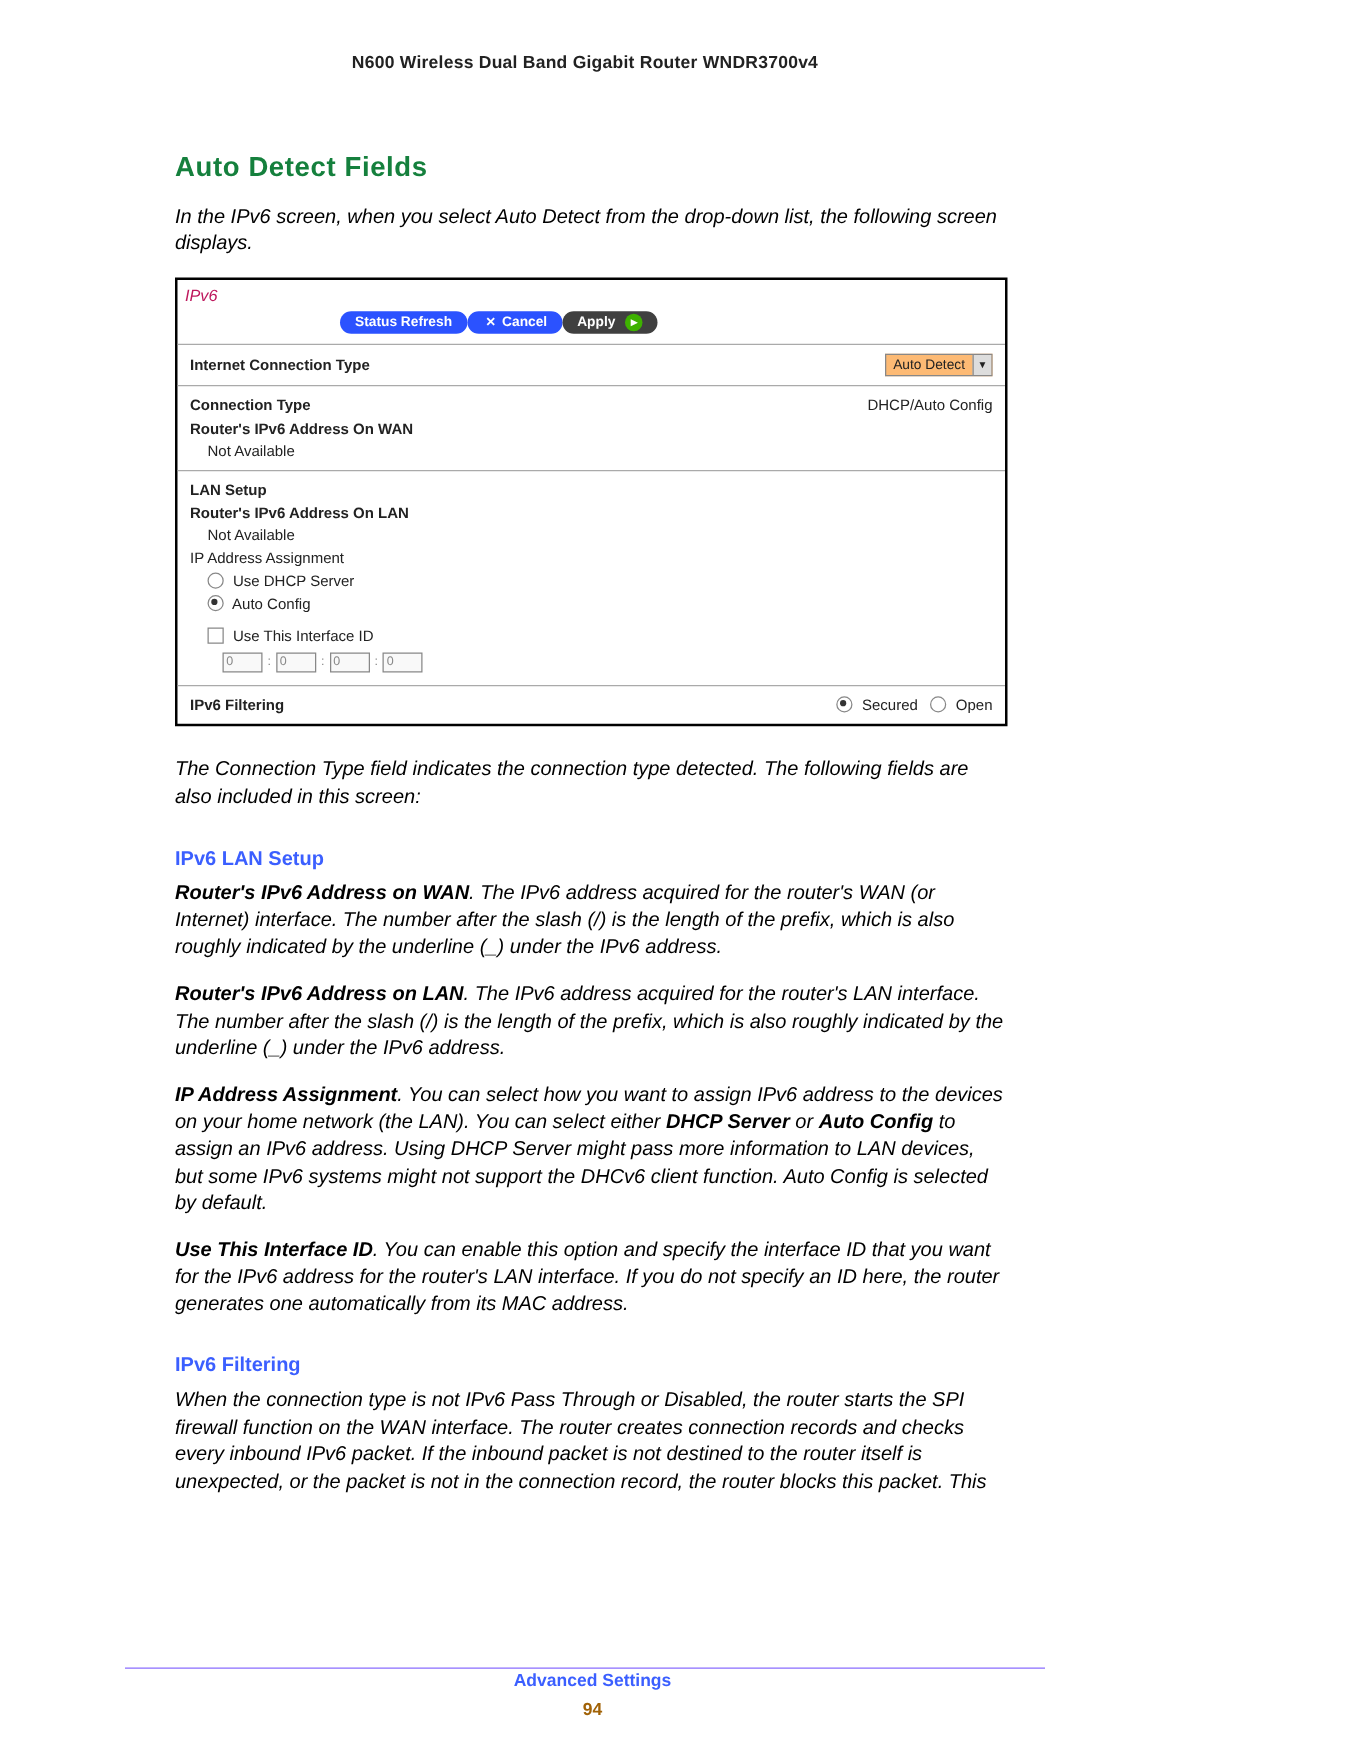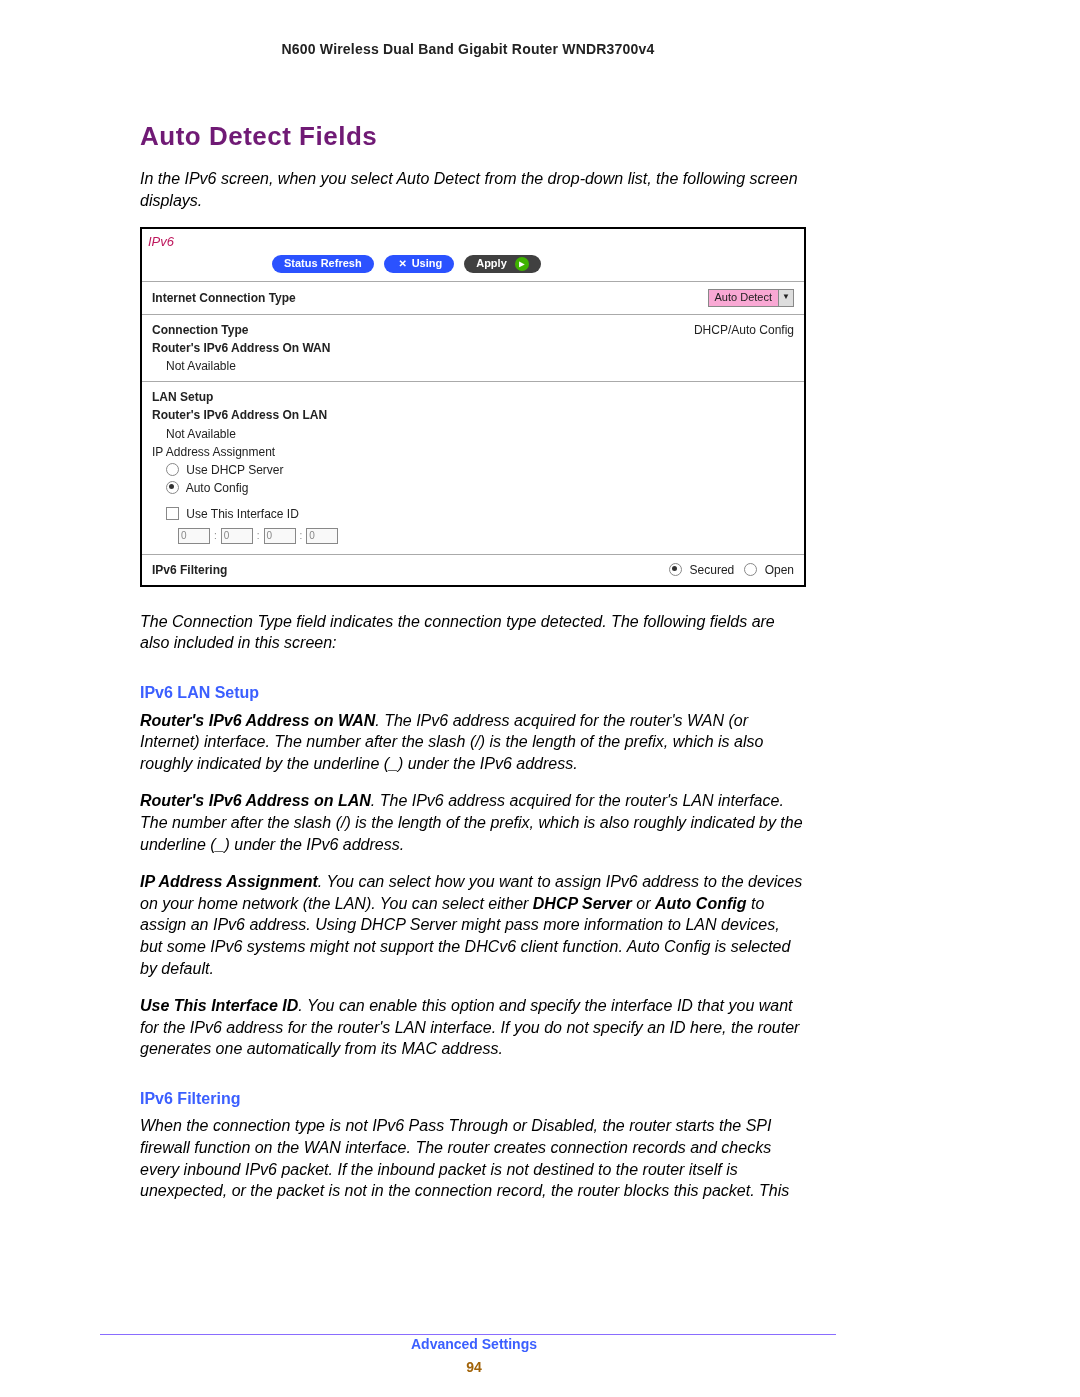--- a/index.html
+++ b/index.html
@@ -23,22 +23,22 @@
     font-weight: bold;
     font-size: 14px;
     color: #222;
     letter-spacing: 0.2px;
     margin-bottom: 60px;
   }
   .content {
     margin: 0 130px 0 140px;
   }
   h1.section-title {
-    color: #701a75;
-    font-size: 26px;
+    color: #15803d;
+    font-size: 22px;
     font-weight: bold;
     margin: 0 0 14px 0;
     letter-spacing: 0.5px;
   }
   h2.sub-title {
     color: #3b5fff;
     font-size: 16px;
     font-weight: bold;
     margin: 28px 0 6px 0;
   }
@@ -58,21 +58,20 @@
     background: #fff;
   }
   .panel-title {
     color: #be185d;
     font-style: italic;
     padding: 4px 6px 2px 6px;
     font-size: 13px;
   }
   .panel-buttons {
     display: flex;
-    gap: 10px;
     padding: 2px 0 8px 130px;
     align-items: center;
   }
   .btn {
     display: inline-flex;
     align-items: center;
     height: 18px;
     border-radius: 9px;
     color: #fff;
     font-weight: bold;
@@ -112,21 +111,21 @@
     align-items: center;
     padding: 1px 0;
     gap: 40px;
   }
   .panel-row .label { font-weight: bold; }
   .panel-sub { padding-left: 14px; }
   .select-fake {
     display: inline-flex;
     align-items: center;
     border: 1px solid #888;
-    background: #f9a8d4;
+    background: #fdba74;
     font-size: 11px;
     height: 16px;
   }
   .select-fake .sel-text { padding: 0 6px; }
   .select-fake .sel-btn {
     width: 14px; height: 16px;
     border-left: 1px solid #888;
     background: #ddd;
     display: flex; align-items: center; justify-content: center;
     font-size: 8px;
@@ -197,21 +196,21 @@
     <p>In the IPv6 screen, when you select Auto Detect from the drop-down list, the following screen displays.</p>
 
     <div class="panel">
       <div class="panel-title">IPv6</div>
       <div class="panel-buttons">
         <span class="btn blue">
           <span>Status Refresh</span>
         </span>
         <span class="btn blue">
           <span class="x-circle">✕</span>
-          <span>Using</span>
+          <span>Cancel</span>
         </span>
         <span class="btn green">
           <span>Apply</span>
           <span class="arrow">▸</span>
         </span>
       </div>
 
       <div class="panel-section">
         <div class="panel-row">
           <span class="label">Internet Connection Type</span>

